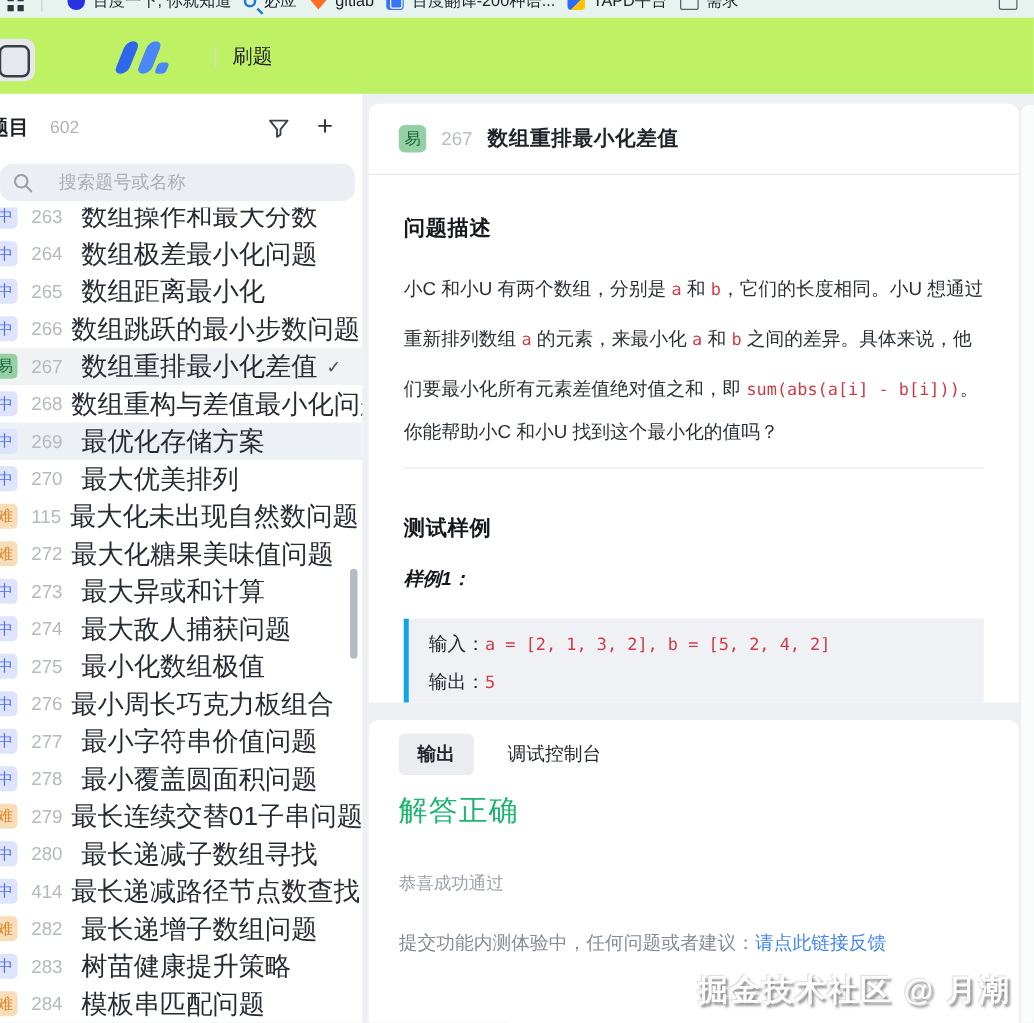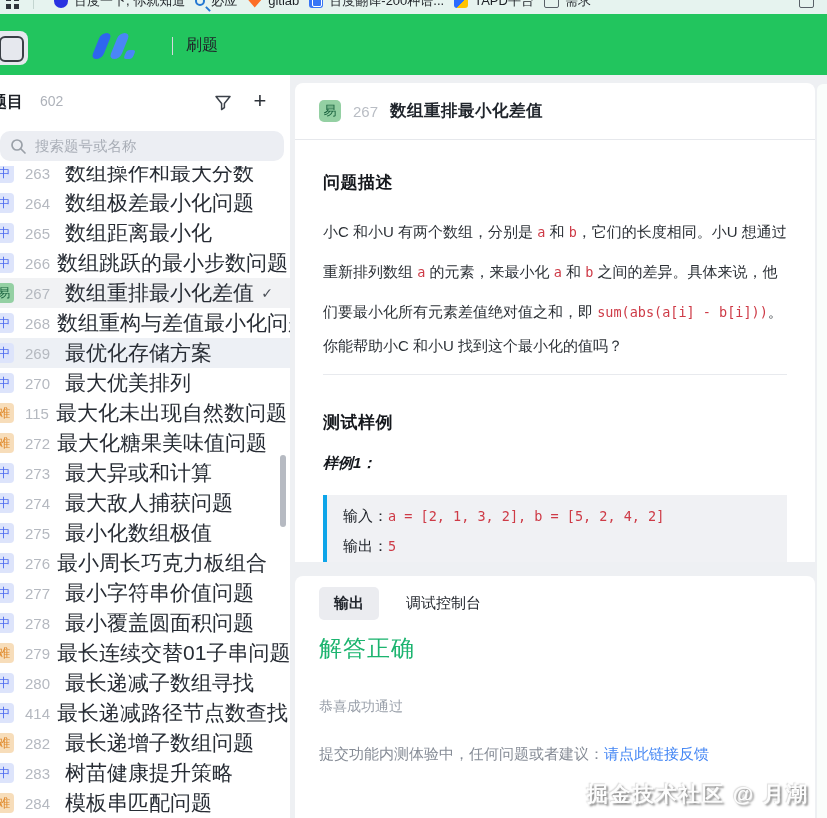--- a/index.html
+++ b/index.html
@@ -28,21 +28,21 @@
   .i-baidu-translate-icon::after { content:""; position:absolute; left:3px; top:3px;
     width:8px; height:8px; border:1.5px solid #fff; border-radius:2px; }
   .i-tapd-icon { width:14px; height:14px; border-radius:3px;
     background:linear-gradient(135deg,#2b6bff 58%,#ffc300 58%); }
   .i-folder-icon { width:15px; height:11px; border:1.6px solid #596068; border-radius:2px; margin-top:3px; }
   .i-folder-icon::before { content:""; position:absolute; left:-1px; top:-4px;
     width:6px; height:3px; border:1.6px solid #596068; border-bottom:none; border-radius:2px 2px 0 0; }
 
   
   .app-header { position:absolute; left:0; top:14px; width:827px; height:61px;
-    background:#22c55e; z-index:4; }
+    background:#bef264; z-index:4; }
   .win-toggle { position:absolute; left:-10px; top:17px; width:38px; height:34px;
     background:#e6e8ee; border-radius:8px; }
   .win-toggle::after { content:""; position:absolute; left:9px; top:5px; width:21px; height:22px;
     border:2.5px solid #3a3f46; border-radius:6px; }
   .logo { position:absolute; left:88px; top:18px; width:52px; height:28px; }
   .logo .bar { position:absolute; width:11px; height:26px; border-radius:6px; transform:skewX(-22deg); }
   .logo .b1 { left:8px; top:1px; background:#2e66ee; }
   .logo .b2 { left:26px; top:1px; background:#4a86f7; }
   .logo .b3 { position:absolute; left:37px; top:18px; width:9px; height:9px; border-radius:3px;
     background:#4a86f7; transform:skewX(-22deg); }
@@ -51,21 +51,21 @@
 
   
   .sidebar { position:absolute; left:0; top:75px; width:290px; height:743px; background:#fff; }
   .sidebar-top { position:absolute; left:0; top:14px; width:290px; height:30px; }
   .panel-title { position:absolute; left:-9px; top:3px; font-size:16px; font-weight:bold; color:#1d2127; }
   .panel-count { position:absolute; left:40px; top:4px; font-size:14px; color:#aeb2ba; }
   .filter-btn { position:absolute; left:212px; top:3px; width:22px; height:22px; cursor:pointer; }
   .plus-btn { position:absolute; left:248px; top:-2px; width:24px; height:28px;
     font-size:22px; font-weight:300; color:#2c3138; text-align:center; line-height:28px; cursor:pointer; }
   .search-box { position:absolute; left:0px; top:56px; width:284px; height:30px;
-    background:#eceef3; border-radius:10px; display:flex; align-items:center; padding:0 10px; gap:8px; }
+    background:#eceef3; border-radius:10px; display:flex; align-items:center; padding:0 10px; gap:20px; }
   .search-box input { border:none; outline:none; background:transparent; font-size:14.5px;
     color:#2b3036; width:220px; font-family:inherit; }
   .search-box input::placeholder { color:#a9aeb7; }
 
   .problem-list { position:absolute; left:0; top:91px; width:290px; height:652px; overflow:hidden; }
   .list-inner { margin-top:-8px; }
   .p-row { height:30px; display:flex; align-items:center; cursor:pointer; }
   .p-row.selected { background:#f1f2f4; }
   .p-row.hover { background:#edf0f5; }
   .badge { flex:0 0 20px; height:20px; margin-left:-6px; border-radius:4px;
@@ -109,21 +109,21 @@
     background:#fff; border-radius:8px 8px 0 0; }
   .tabs { display:flex; align-items:center; padding:11px 24px 0; }
   .tab { font-size:15px; color:#23272e; cursor:pointer; padding:7px 15px; }
   .tab.active { background:#ebecf0; border-radius:5px; font-weight:bold; }
   .tab + .tab { margin-left:12px; }
   .result-title { margin:13px 24px 0; font-size:23px; color:#1cb46f; font-weight:500; letter-spacing:1px; }
   .result-sub { margin:34px 24px 0; font-size:14px; color:#9ba1ab; }
   .feedback { margin:29px 24px 0; font-size:15px; color:#868c96; }
   .feedback a { color:#4285f4; text-decoration:none; cursor:pointer; }
 
-  .watermark { position:absolute; right:18px; bottom:10px; font-size:21px; font-weight:bold;
+  .watermark { position:absolute; right:18px; bottom:10px; font-size:24px; font-weight:bold;
     color:#fdfdfd; letter-spacing:2px;
     text-shadow:2px 2px 2px rgba(60,60,60,.55), -1px -1px 1px rgba(120,120,120,.25); }
 
   svg { display:block; }
 </style>
 </head>
 <body>
 
 <div class="bookmarks-bar">
   <div class="bm-inner">

